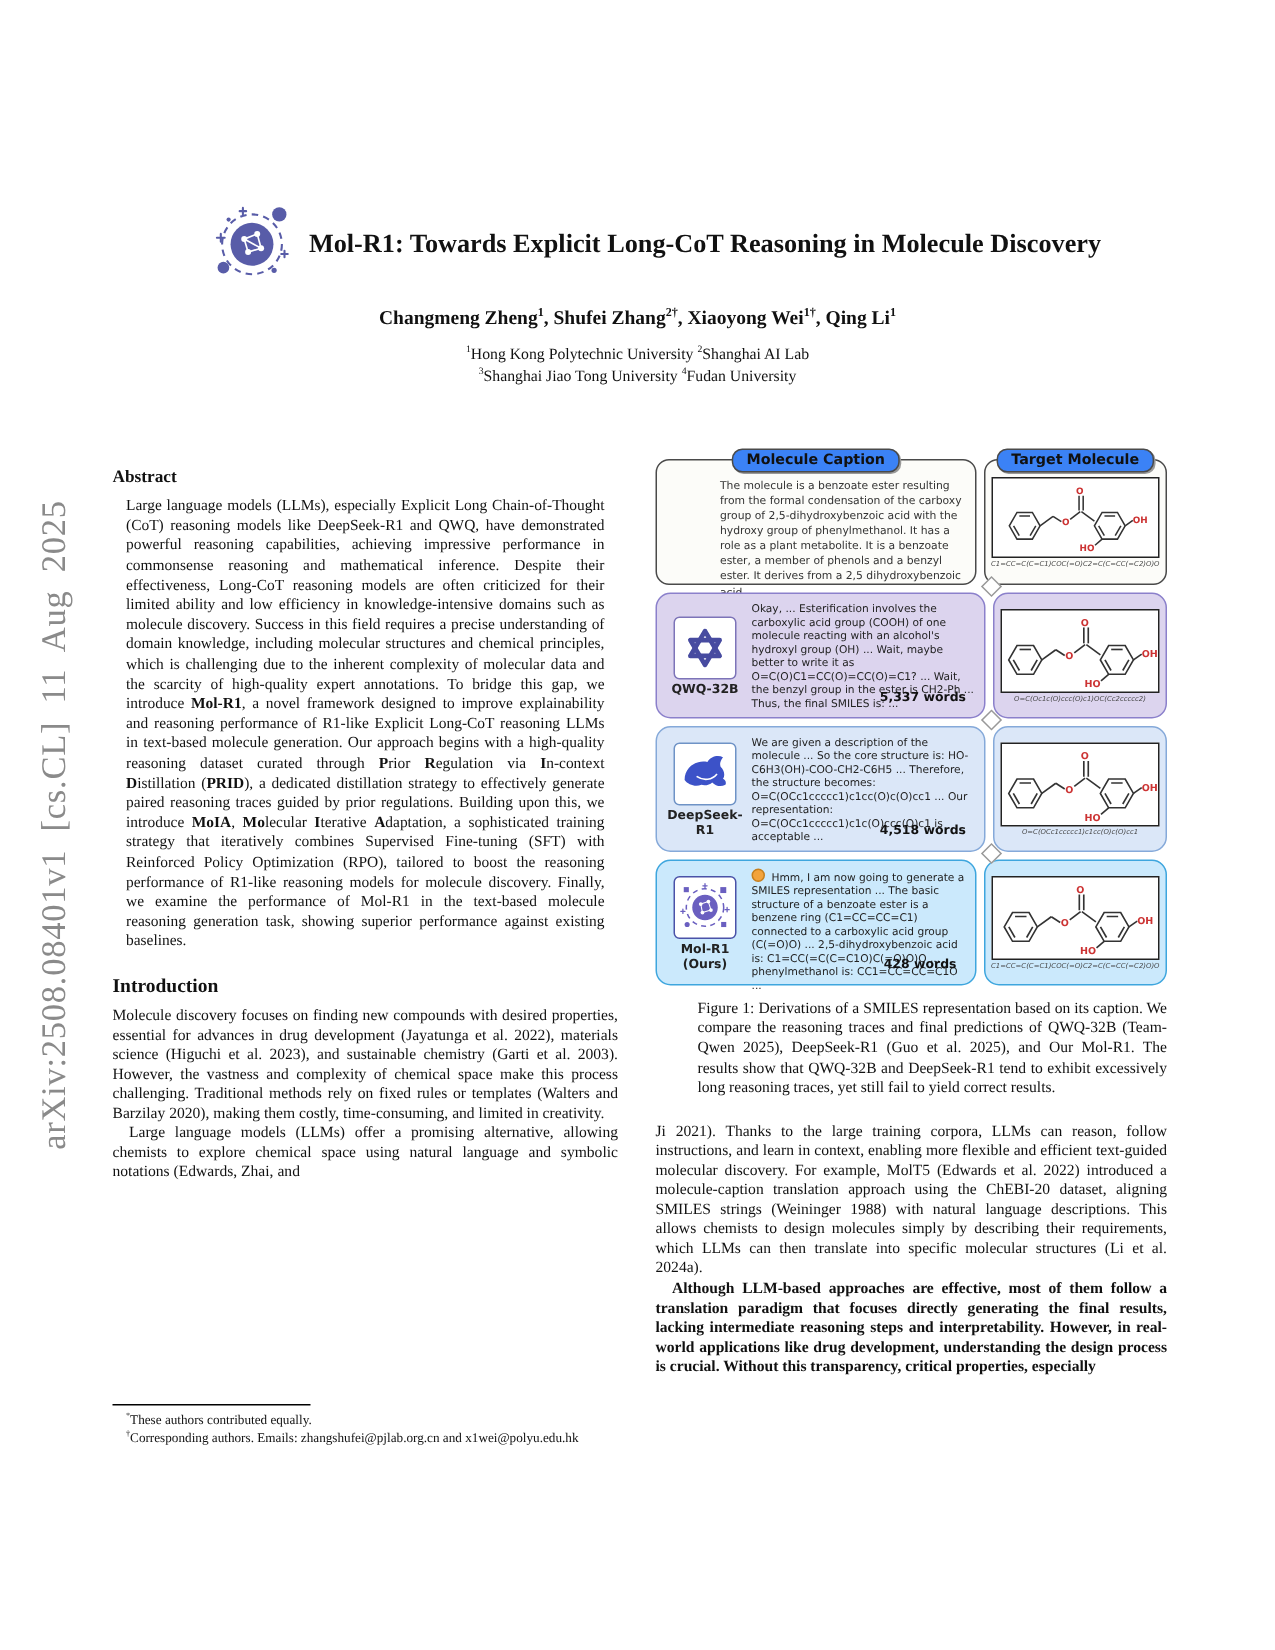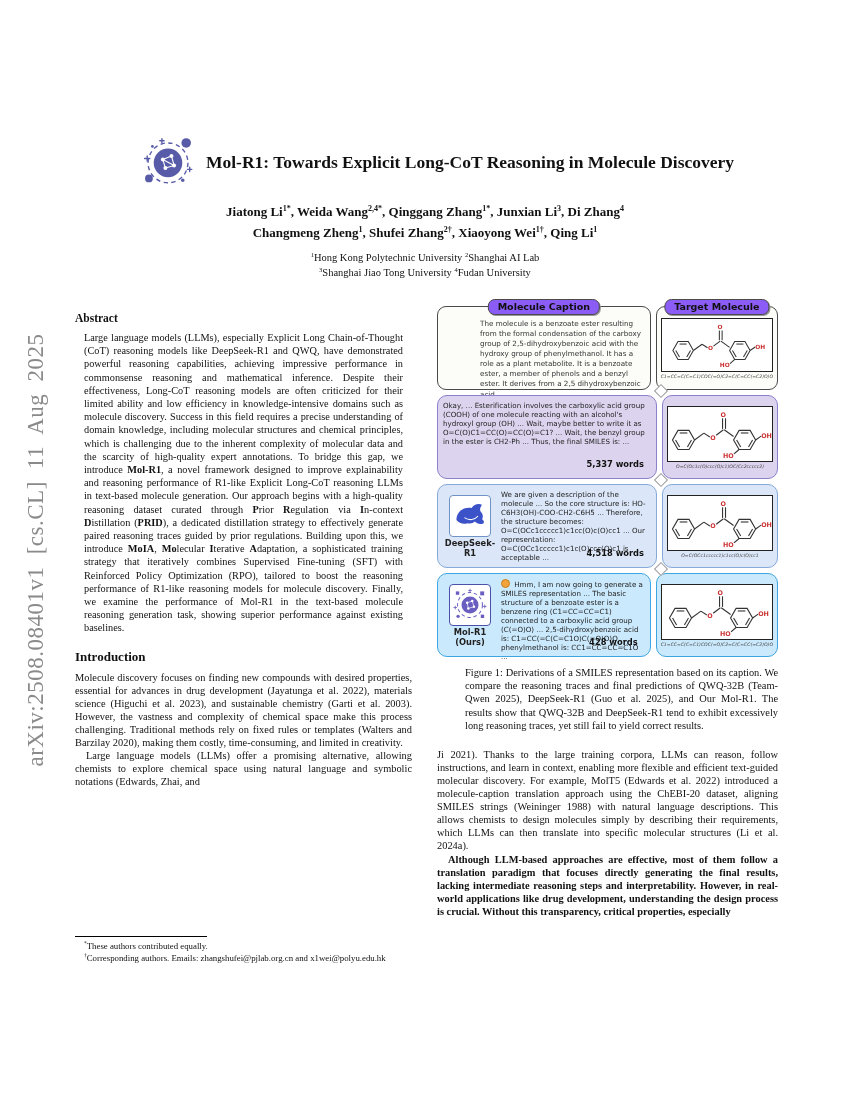--- a/index.html
+++ b/index.html
@@ -30,21 +30,21 @@
   .indent { text-indent:11px; }
 
   .footnotes { position:absolute; left:75px; top:936px; width:337px; font-size:8.8px; line-height:11.5px; }
   .fn-rule { width:132px; border-top:1px solid #000; margin-bottom:4px; }
   .fn { text-align:justify; text-indent:9px; }
 
   
   .figure { position:relative; width:341px; font-family:"DejaVu Sans", sans-serif; }
   .fig-row { display:flex; gap:5px; margin-bottom:5px; }
   .tabbed-box { position:relative; border:1.5px solid #4a4a4a; border-radius:9px; background:#fcfcf9; }
-  .tab { position:absolute; top:-8px; left:50%; transform:translateX(-50%); background:#8b5cf6;
+  .tab { position:absolute; top:-8px; left:50%; transform:translateX(-50%); background:#3b82f6;
          border:1.5px solid #4a4a4a; border-radius:7px; padding:0 9px; font-weight:bold;
          font-size:9.5px; line-height:14px; white-space:nowrap; box-shadow:1px 1px 0 #999; }
   .caption-box { width:224px; height:84px; padding:12px 6px 3px 7px; box-sizing:border-box; }
   .caption-text { font-size:7.2px; line-height:1.4; color:#333;margin-left:35px; }
   .target-box { flex:1; height:84px; box-sizing:border-box; padding:11px 4px 2px 4px;
                 display:flex; flex-direction:column; align-items:center; }
   .mol-frame { background:#fff; border:1.4px solid #222; width:100%; height:54px;
                display:flex; align-items:center; justify-content:center; box-sizing:border-box; }
   .smiles { font-size:4.6px; color:#444; margin-top:2px; white-space:nowrap; text-align:center; font-style:italic; }
 
@@ -106,21 +106,20 @@
         <circle cx="12" cy="12" r="1.6" fill="#585ca8"></circle>
         <g stroke="#585ca8" stroke-width="1.6" stroke-linecap="round">
           <path d="M6 23 v6 M3 26 h6"></path>
           <path d="M55 36 v5 M52.5 38.5 h5"></path>
           <path d="M23 3 v5 M20.5 5.5 h5"></path>
         </g>
       </svg>
       <span class="paper-title">Mol-R1: Towards Explicit Long-CoT Reasoning in Molecule Discovery</span>
     </div>
     <div class="authors">
-      <div><span>Jiatong Li</span><sup>1*</sup><span>, Weida Wang</span><sup>2,4*</sup><span>, Qinggang Zhang</span><sup>1*</sup><span>, Junxian Li</span><sup>3</sup><span>, Di Zhang</span><sup>4</sup></div>
       <div><span>Changmeng Zheng</span><sup>1</sup><span>, Shufei Zhang</span><sup>2†</sup><span>, Xiaoyong Wei</span><sup>1†</sup><span>, Qing Li</span><sup>1</sup></div>
     </div>
     <div class="affils">
       <div><sup>1</sup><span>Hong Kong Polytechnic University </span><sup>2</sup><span>Shanghai AI Lab</span></div>
       <div><sup>3</sup><span>Shanghai Jiao Tong University </span><sup>4</sup><span>Fudan University</span></div>
     </div>
   </div>
 
   <div class="col-left">
     <div class="sec-heading abstract-heading">Abstract</div>
@@ -174,20 +173,31 @@
       <text x="63.5" y="61.5">HO</text>
     </g>
   </svg>
 </div>
           <div class="smiles">C1=CC=C(C=C1)COC(=O)C2=C(C=CC(=C2)O)O</div>
         </div>
       </div>
 
       <div class="fig-row model-row">
         <div class="left-box qwq">
+          <div class="icon-col">
+            <div class="icon-frame">
+              <svg width="30" height="30" viewBox="0 0 40 40">
+                <g fill="none" stroke="#474ba0" stroke-width="4.2" stroke-linejoin="round">
+                  <polygon points="20,5 33,27 7,27"></polygon>
+                  <polygon points="20,35 7,13 33,13"></polygon>
+                </g>
+              </svg>
+            </div>
+            <div class="model-label">QWQ-32B</div>
+          </div>
           <div class="reason-text">
             <span>Okay, ... Esterification involves the carboxylic acid group (COOH) of one molecule reacting with an alcohol's hydroxyl group (OH) ... Wait, maybe better to write it as O=C(O)C1=CC(O)=CC(O)=C1? ... Wait, the benzyl group in the ester is CH2-Ph ... Thus, the final SMILES is: ...</span>
             <span class="word-count">5,337 words</span>
           </div>
         </div>
         <div class="right-box qwq">
           <div class="mol-frame mol-slot">
   <svg class="mol" viewBox="0 0 120 66">
     <g stroke="#333" stroke-width="1.3" fill="none">
       <polygon points="30,40 23.5,51.3 10.5,51.3 4,40 10.5,28.7 23.5,28.7"></polygon>

